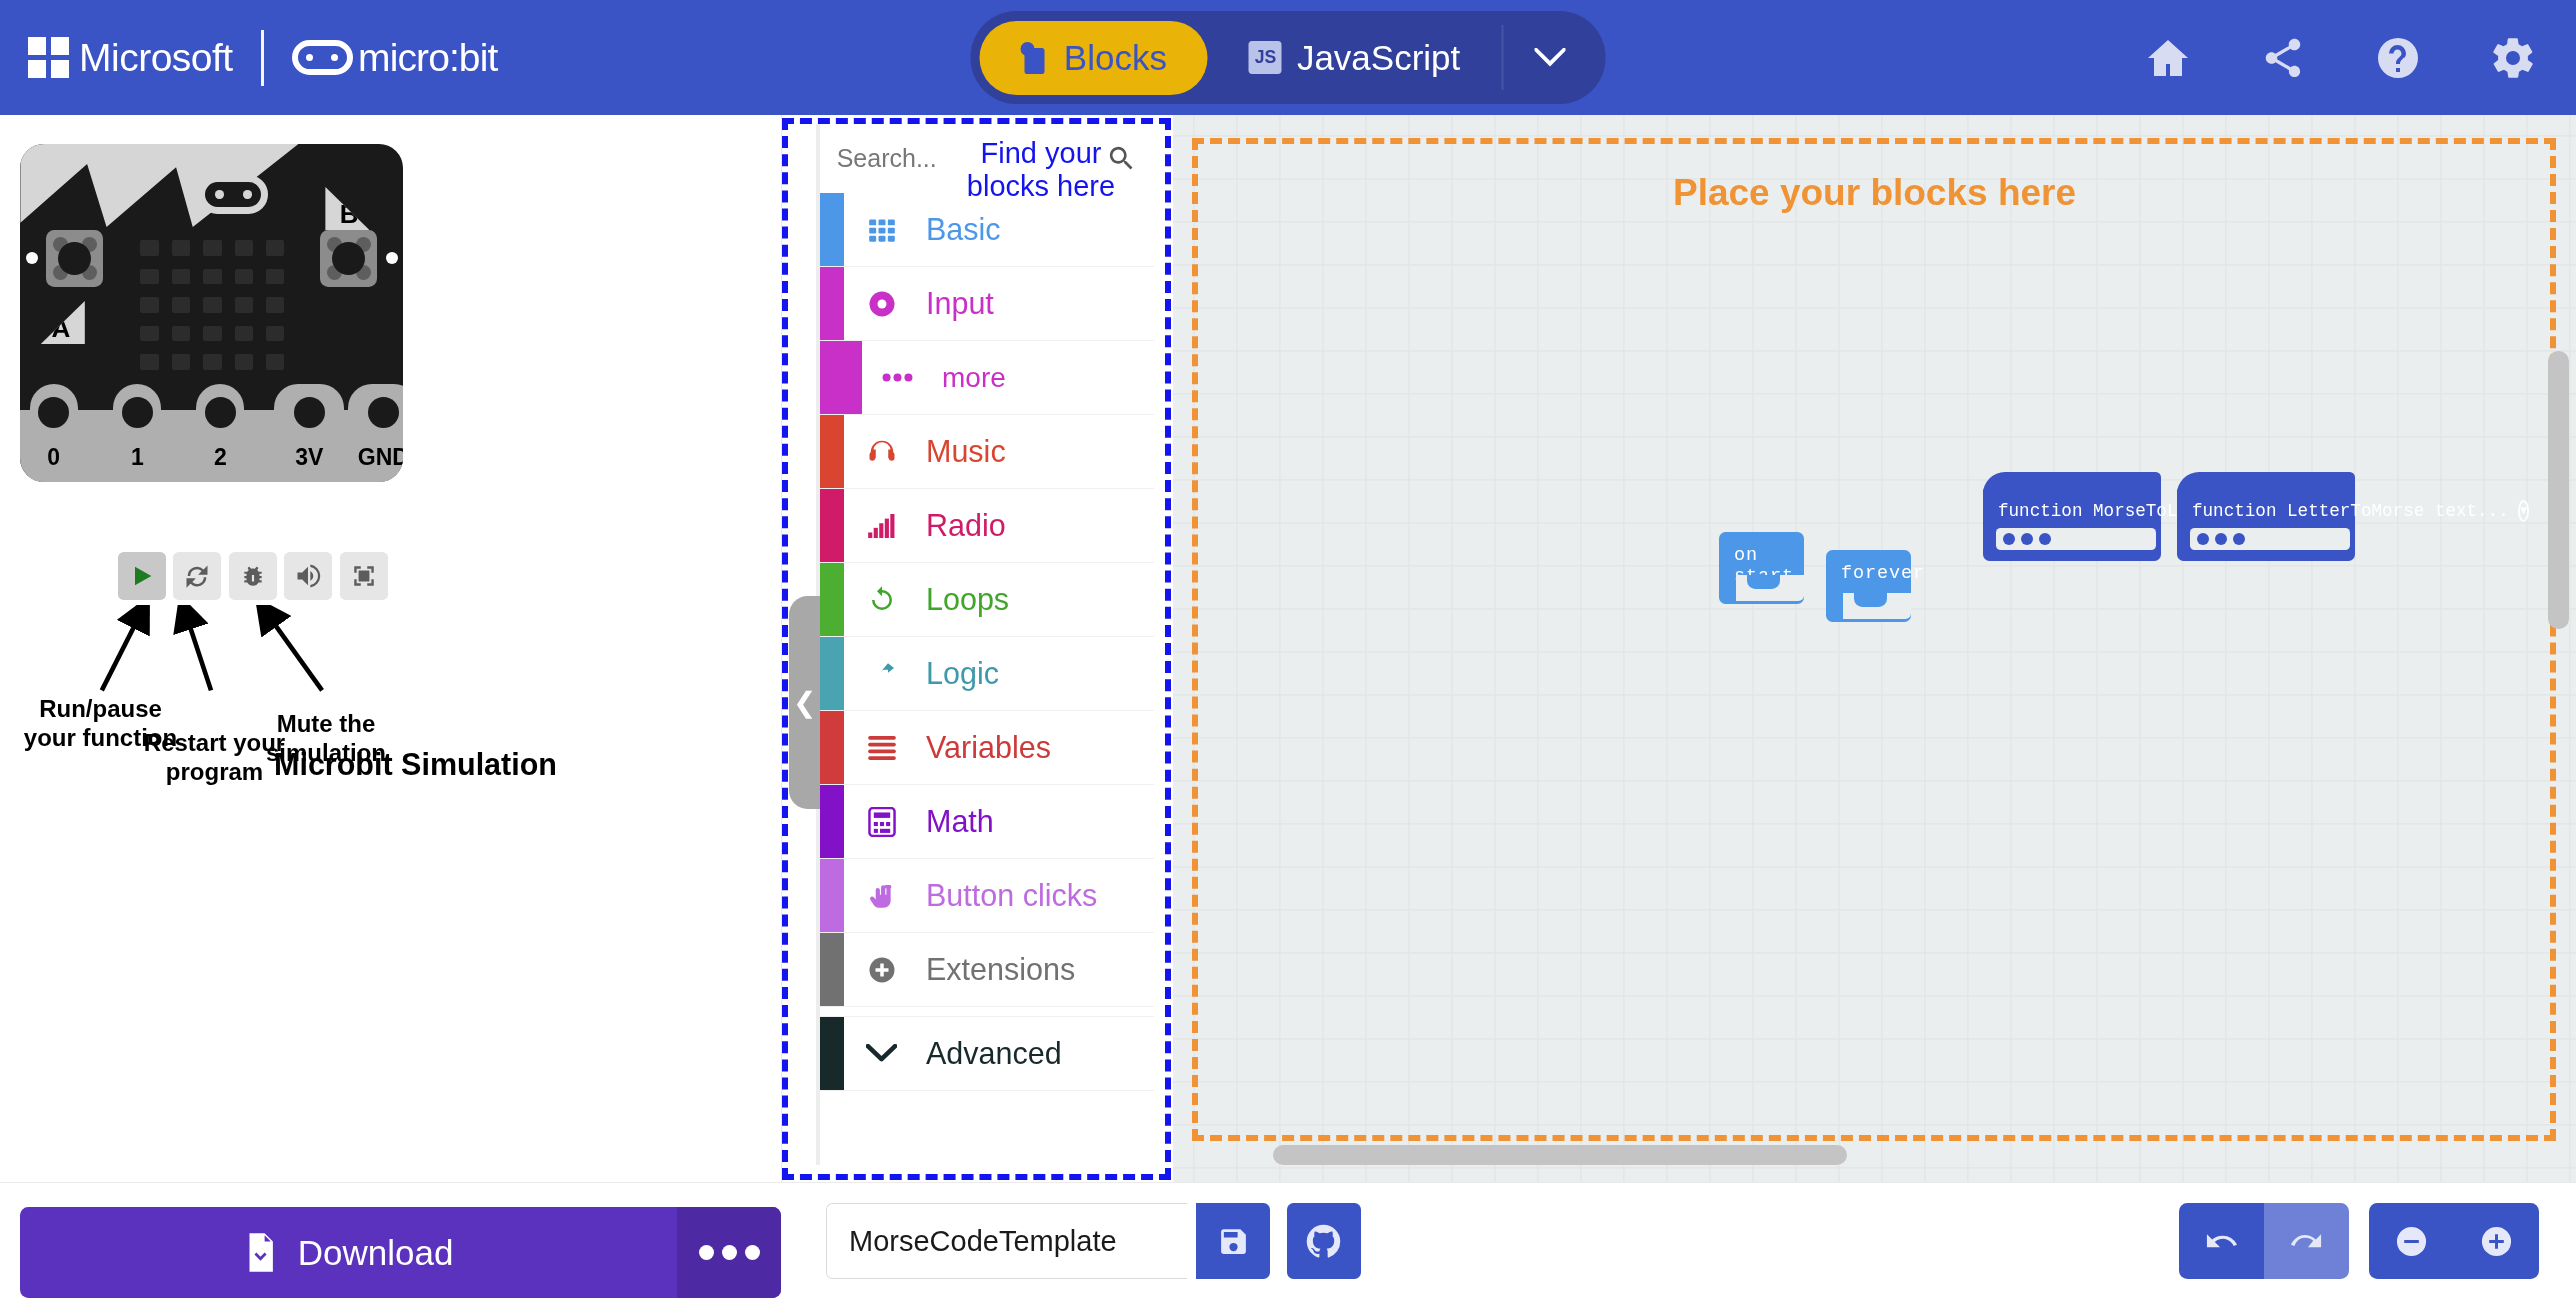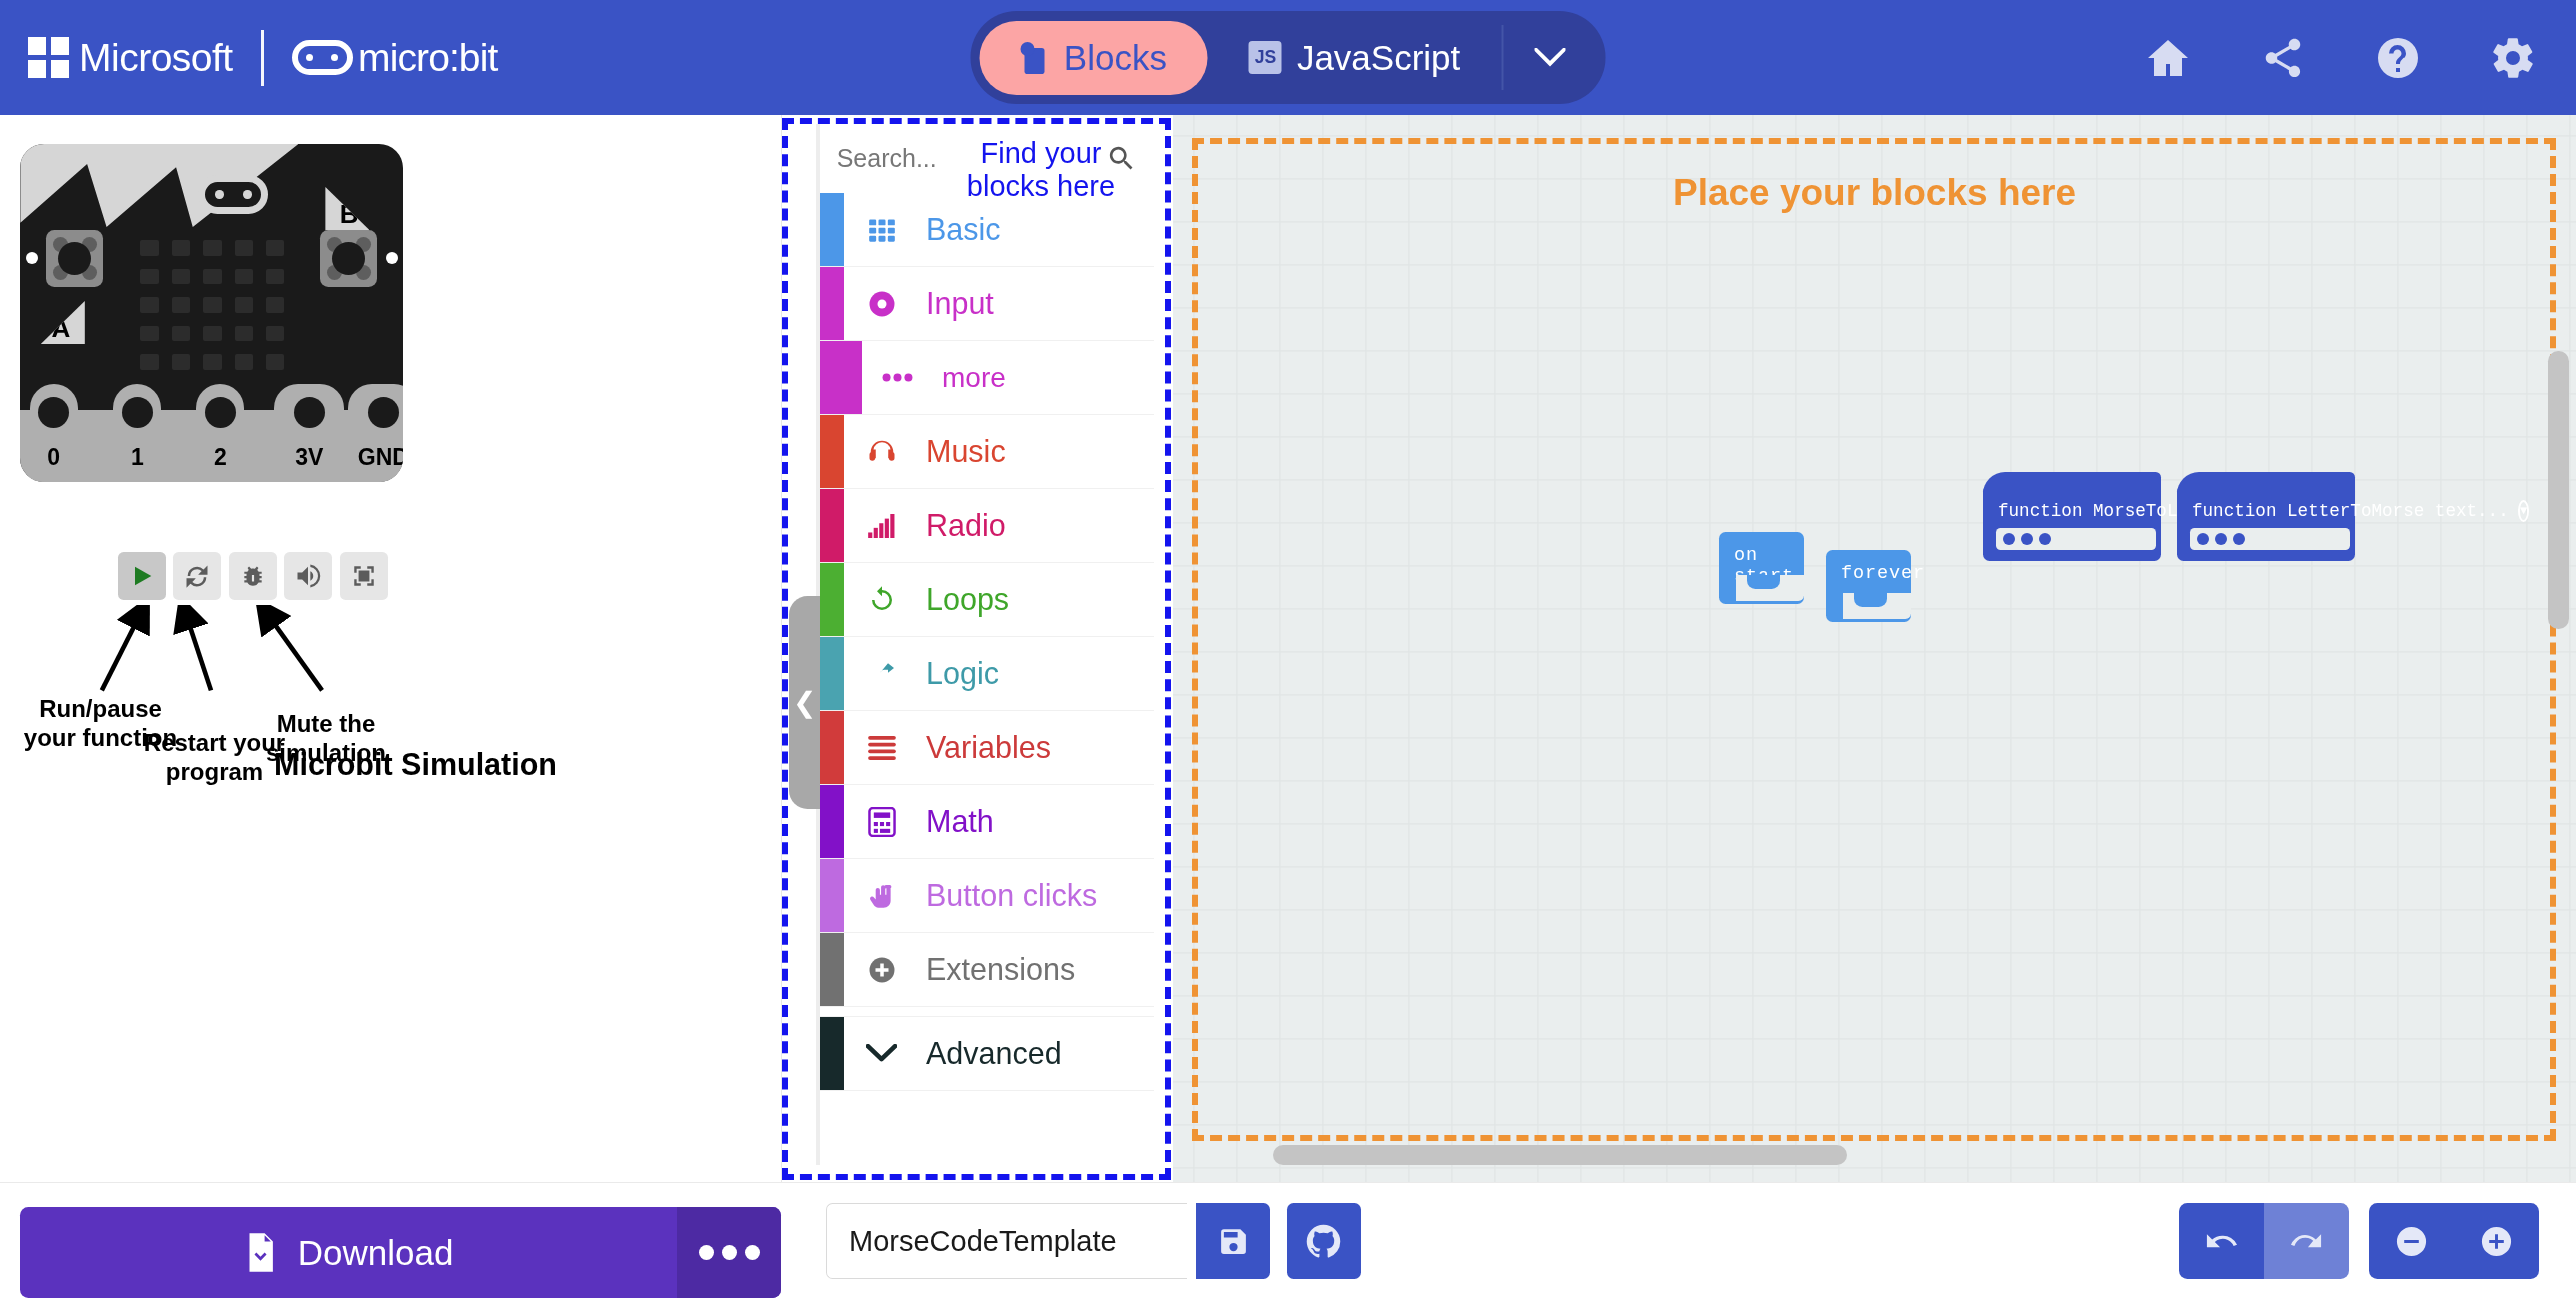--- a/index.html
+++ b/index.html
@@ -28,21 +28,21 @@
   .mb-face span{ width:7.4px;height:7.4px;background:#fff;border-radius:50%; }
   .mb-word{ color:#fff; font-size:39px; margin-left:5.6px; letter-spacing:-0.9px;}
 
   
   #tabgroup{
     position:absolute; left:50%; transform:translateX(-50%); top:11px;
     height:93px; background:#31409B; border-radius:46px; display:flex; align-items:center;
     padding:9.3px; gap:0;
   }
   .tab{ height:74px; display:flex; align-items:center; padding:0 41px; border-radius:41px; cursor:pointer; gap:15px;}
-  .tab.active{ background:#fca5a5; }
+  .tab.active{ background:#eab308; }
   .tab.active .tab-label{ color:#3A53C5; }
   .tab-label{ color:#fff; font-size:35px; }
   .puzzle-icon{ width:28px;height:31px; position:relative;}
   .puzzle-icon::before{content:"";position:absolute;left:3.7px;top:5.6px;width:20.4px;height:26px;background:#3A53C5;border-radius:2.8px;}
   .puzzle-icon::after{content:"";position:absolute;left:0px;top:0px;width:14px;height:14px;background:#3A53C5;border-radius:50%;}
   .js-icon{ width:33px;height:33px;background:#B9C2E8;color:#31409B;font-size:17.6px;font-weight:bold;
             display:flex;align-items:center;justify-content:center;border-radius:3.7px;}
   .tabsplit{ width:1.9px; height:65px; background:#4455a8; }
   .chev{ padding:0 31px; color:#fff; font-size:31px; display:flex;align-items:center; cursor:pointer;}
 

